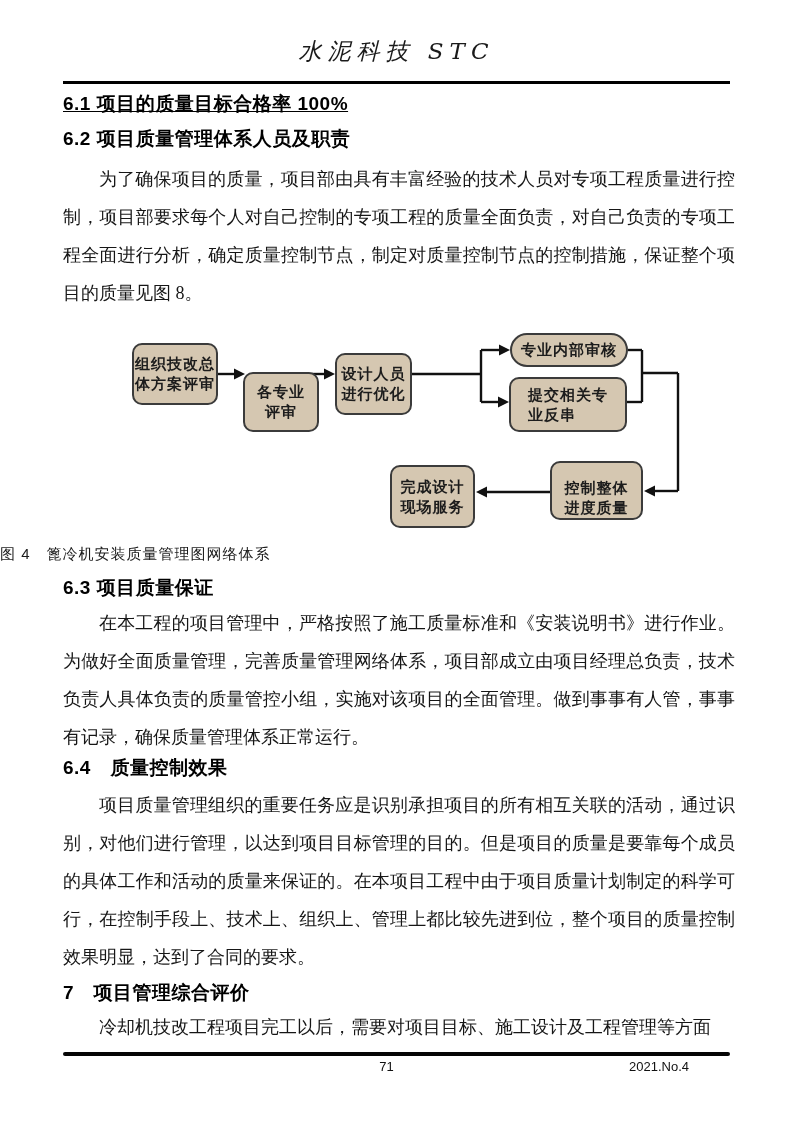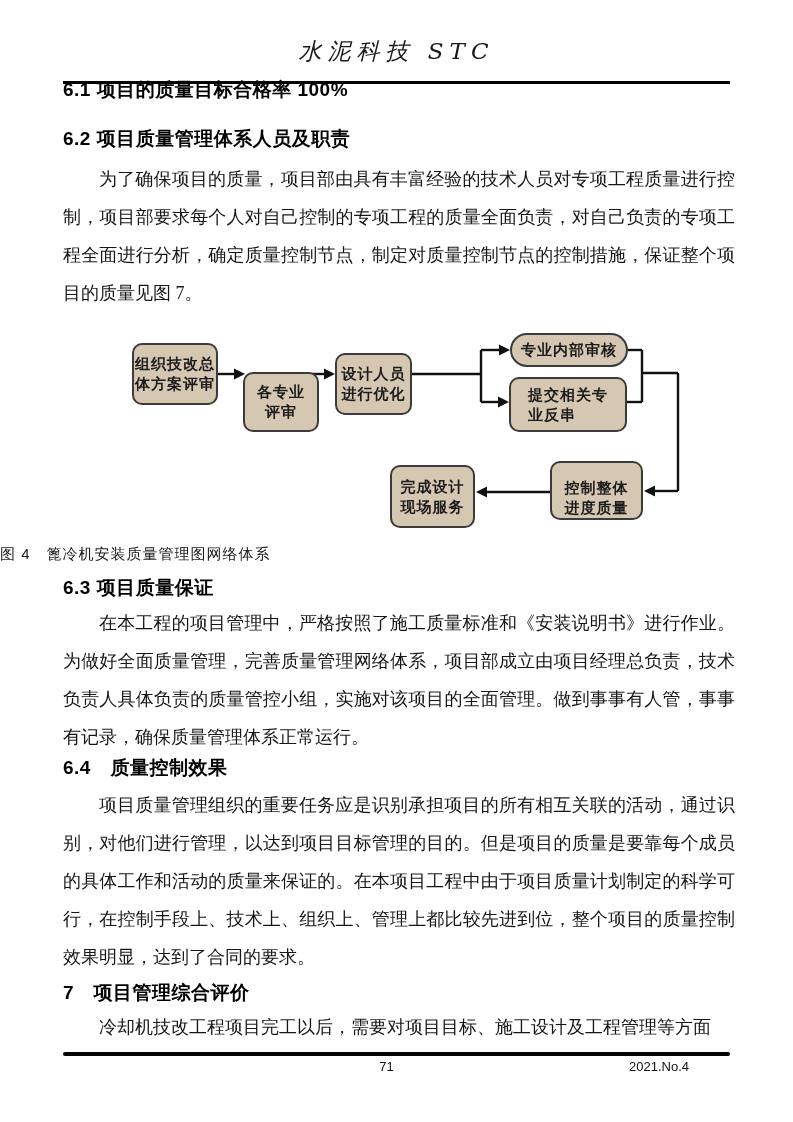--- a/index.html
+++ b/index.html
@@ -17,21 +17,21 @@
     font-size:23px;letter-spacing:6px;color:#1a1a1a;
   }
   .header-rule{top:81px;left:63px;width:667px;height:3px;background:#000;}
 
   
   .heading{
     left:63px;width:670px;
     font-family:"Liberation Sans","DejaVu Sans",sans-serif;
     font-weight:700;font-size:19px;color:#000;letter-spacing:0.5px;
   }
-  .h-6-1{top:77px;}
+  .h-6-1{top:91px;text-decoration:underline;}
   .h-6-2{top:126px;}
   .h-6-3{top:575px;}
   .h-6-4{top:755px;}
   .h-7{top:980px;}
 
   
   .para{
     left:63px;width:672px;
     font-size:18px;line-height:38px;text-align:justify;text-indent:36px;
     color:#161616;
@@ -80,21 +80,21 @@
   }
 </style>
 </head>
 <body>
 
 <div class="abs journal-title">水泥科技 STC</div>
 <div class="abs header-rule"></div>
 
 <div class="abs heading h-6-1">6.1 项目的质量目标合格率 100%</div>
 <div class="abs heading h-6-2">6.2 项目质量管理体系人员及职责</div>
-<div class="abs para p-6-2">为了确保项目的质量，项目部由具有丰富经验的技术人员对专项工程质量进行控制，项目部要求每个人对自己控制的专项工程的质量全面负责，对自己负责的专项工程全面进行分析，确定质量控制节点，制定对质量控制节点的控制措施，保证整个项目的质量见图 7。</div>
+<div class="abs para p-6-2">为了确保项目的质量，项目部由具有丰富经验的技术人员对专项工程质量进行控制，项目部要求每个人对自己控制的专项工程的质量全面负责，对自己负责的专项工程全面进行分析，确定质量控制节点，制定对质量控制节点的控制措施，保证整个项目的质量见图 8。</div>
 
 <div class="abs diagram">
   <svg class="connectors" viewBox="0 0 793 215" xmlns="http://www.w3.org/2000/svg">
     <g stroke="#111" stroke-width="2.4" fill="none">
       <line x1="218" y1="49" x2="236" y2="49"></line>
       <line x1="307" y1="49" x2="327" y2="49"></line>
       <line x1="412" y1="49" x2="481" y2="49"></line>
       <line x1="481" y1="25" x2="481" y2="77"></line>
       <line x1="481" y1="25" x2="501" y2="25"></line>
       <line x1="481" y1="77" x2="500" y2="77"></line>

